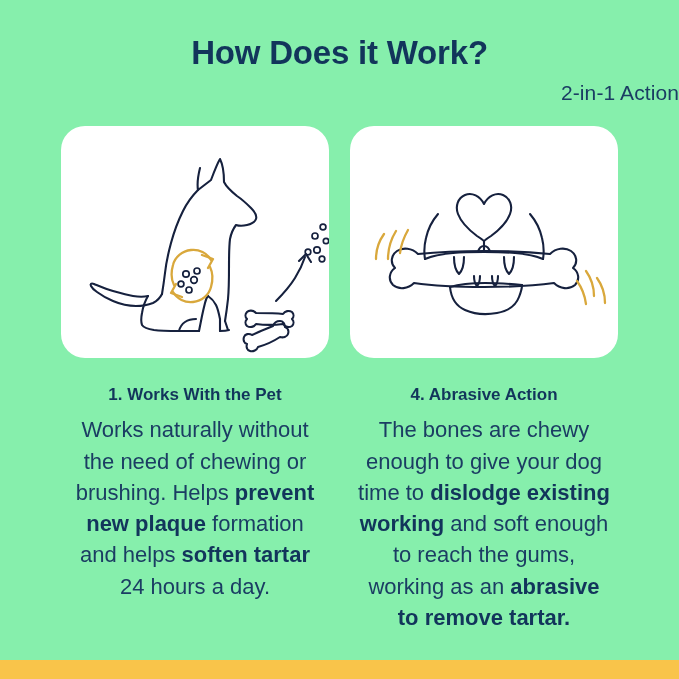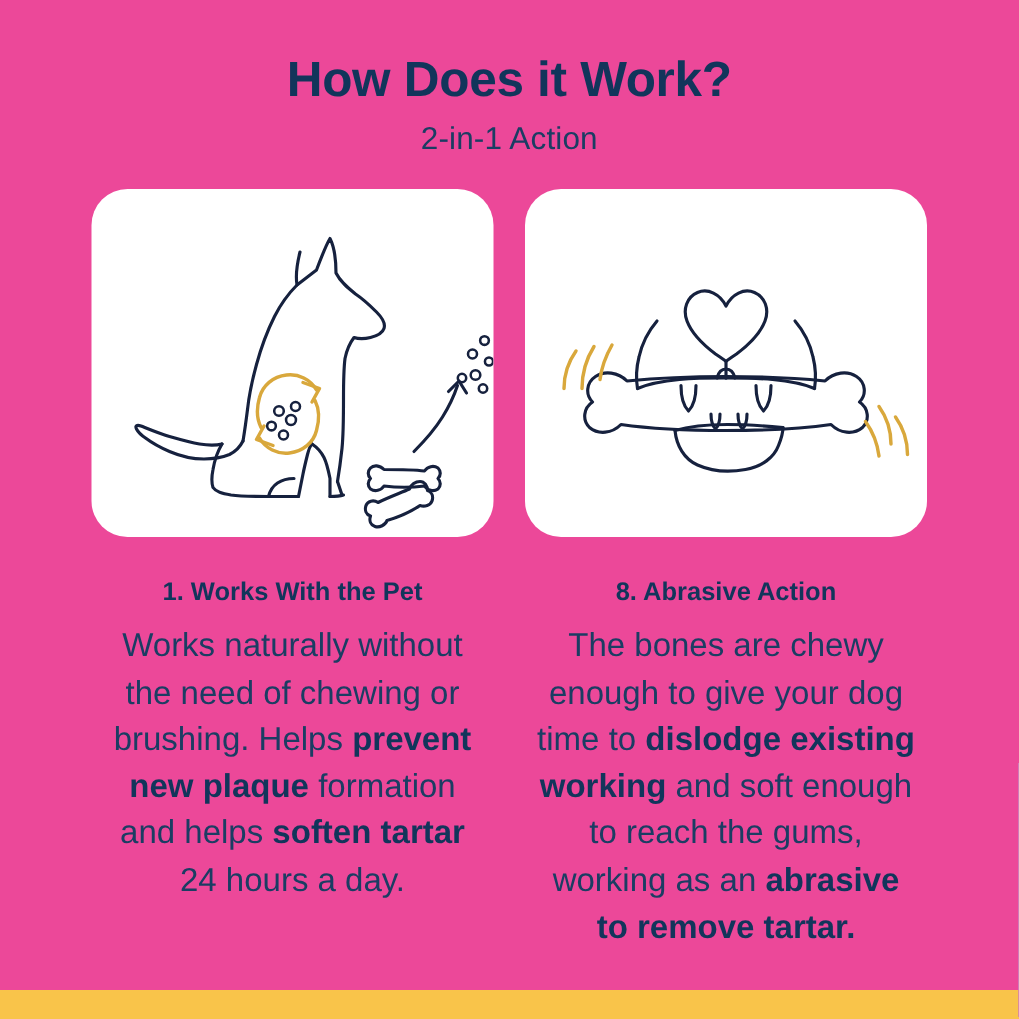--- a/index.html
+++ b/index.html
@@ -33,20 +33,21 @@
     letter-spacing: -0.2px;
     line-height: 1.15;
     margin: 0;
   }
   .subtitle {
     font-size: 21px;
     font-weight: 400;
     color: #1B3D63;
     margin: 9px 0 0 0;
     letter-spacing: 0.1px;
+    text-align: right;
   }
 
   
   .columns {
     display: flex;
     justify-content: center;
     gap: 21px;
     margin-top: 21px;
   }
   .column {
@@ -97,21 +98,21 @@
     left: 0;
     bottom: 0;
     width: 679px;
     height: 19px;
     background: #F9C44A;
   }
 </style>
 </head>
 <body style="background: rgb(155, 212, 239);">
 
-<div class="page" style="background: #ec4899;">
+<div class="page" style="background: #86efac;">
 
   <div class="header">
     <h1 class="title">How Does it Work?</h1>
     <div class="subtitle">2-in-1 Action</div>
   </div>
 
   <div class="columns">
 
     <div class="column">
       <div class="card">
@@ -244,20 +245,20 @@
           </g>
 
           <g fill="none" stroke="#D9A83C" stroke-width="2.3" stroke-linecap="round">
             <path d="M236 145 C241 152 244 161 244 170"></path>
             <path d="M247 152 C252 159 255 168 255 177"></path>
             <path d="M227 155 C232 162 235 170 236 178"></path>
           </g>
         </svg>
       </div>
 
-      <div class="col-heading">8. Abrasive Action</div>
+      <div class="col-heading">4. Abrasive Action</div>
       <div class="col-body"><span>The bones are chewy enough to give your dog time to </span><b>dislodge existing working</b><span> and soft enough to reach the gums, working as an </span><b>abrasive to remove tartar.</b></div>
     </div>
 
   </div>
 
   <div class="bottom-bar" style="background: rgb(249, 196, 74);"></div>
 </div>
 
 </body></html>

